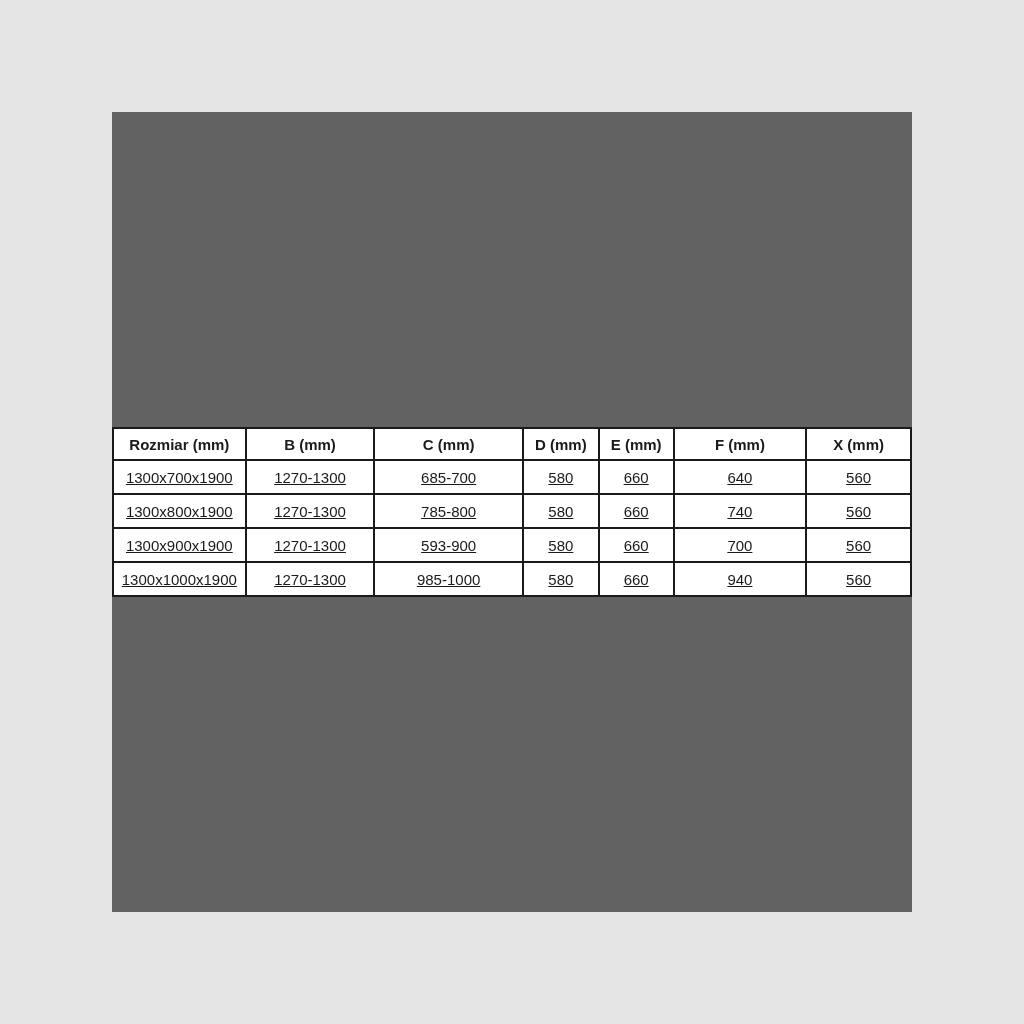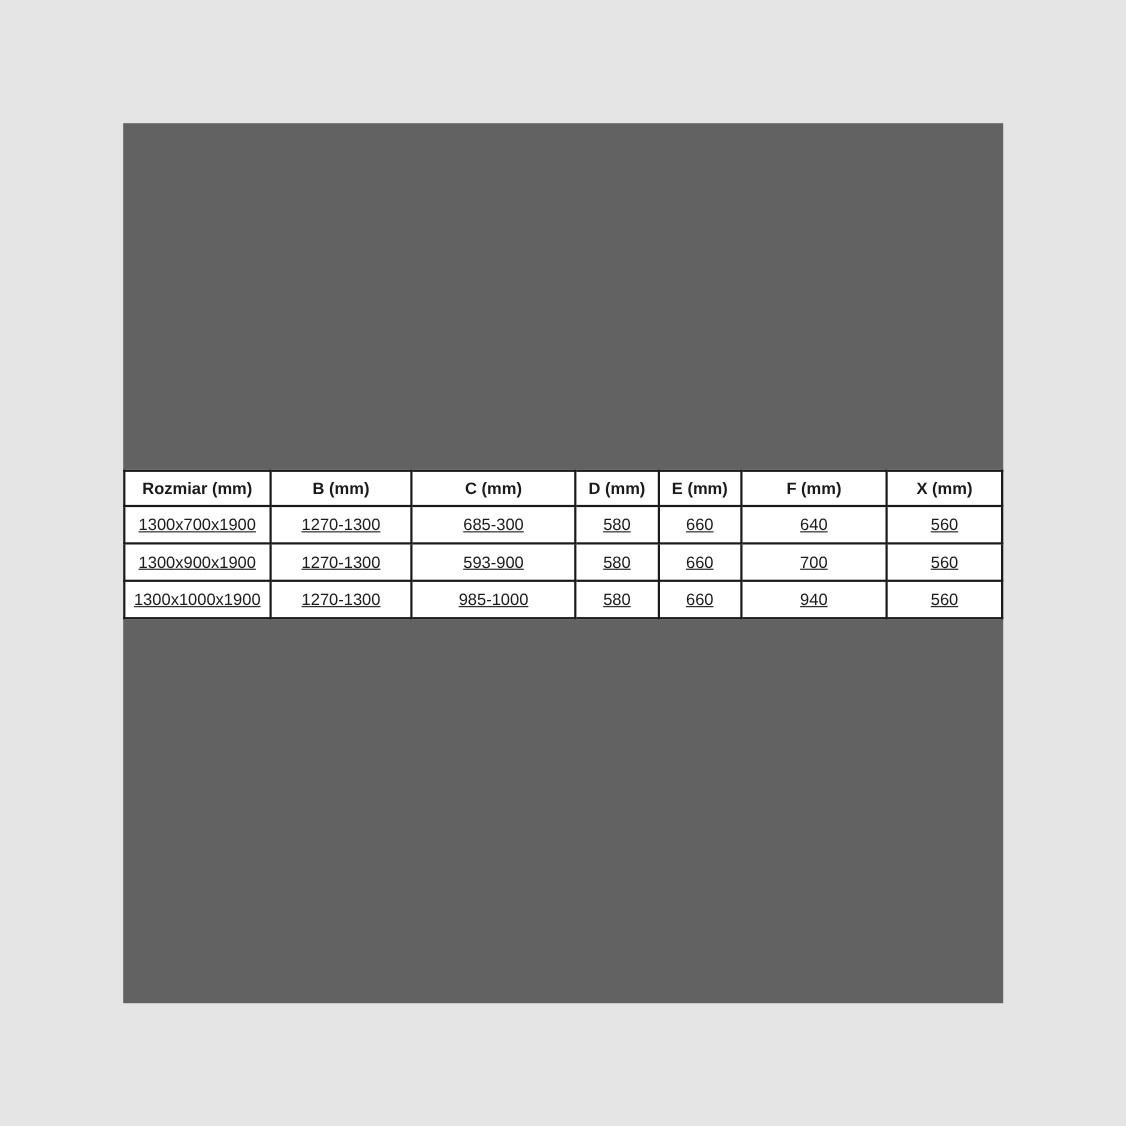--- a/index.html
+++ b/index.html
@@ -76,24 +76,33 @@
             <th>D (mm)</th>
             <th>E (mm)</th>
             <th>F (mm)</th>
             <th>X (mm)</th>
           </tr>
       </thead>
       <tbody id="table-body">
           <tr>
             <td>1300x700x1900</td>
             <td>1270-1300</td>
-            <td>685-300</td>
+            <td>685-700</td>
             <td>580</td>
             <td>660</td>
             <td>640</td>
+            <td>560</td>
+          </tr>
+          <tr>
+            <td>1300x800x1900</td>
+            <td>1270-1300</td>
+            <td>785-800</td>
+            <td>580</td>
+            <td>660</td>
+            <td>740</td>
             <td>560</td>
           </tr>
           <tr>
             <td>1300x900x1900</td>
             <td>1270-1300</td>
             <td>593-900</td>
             <td>580</td>
             <td>660</td>
             <td>700</td>
             <td>560</td>

